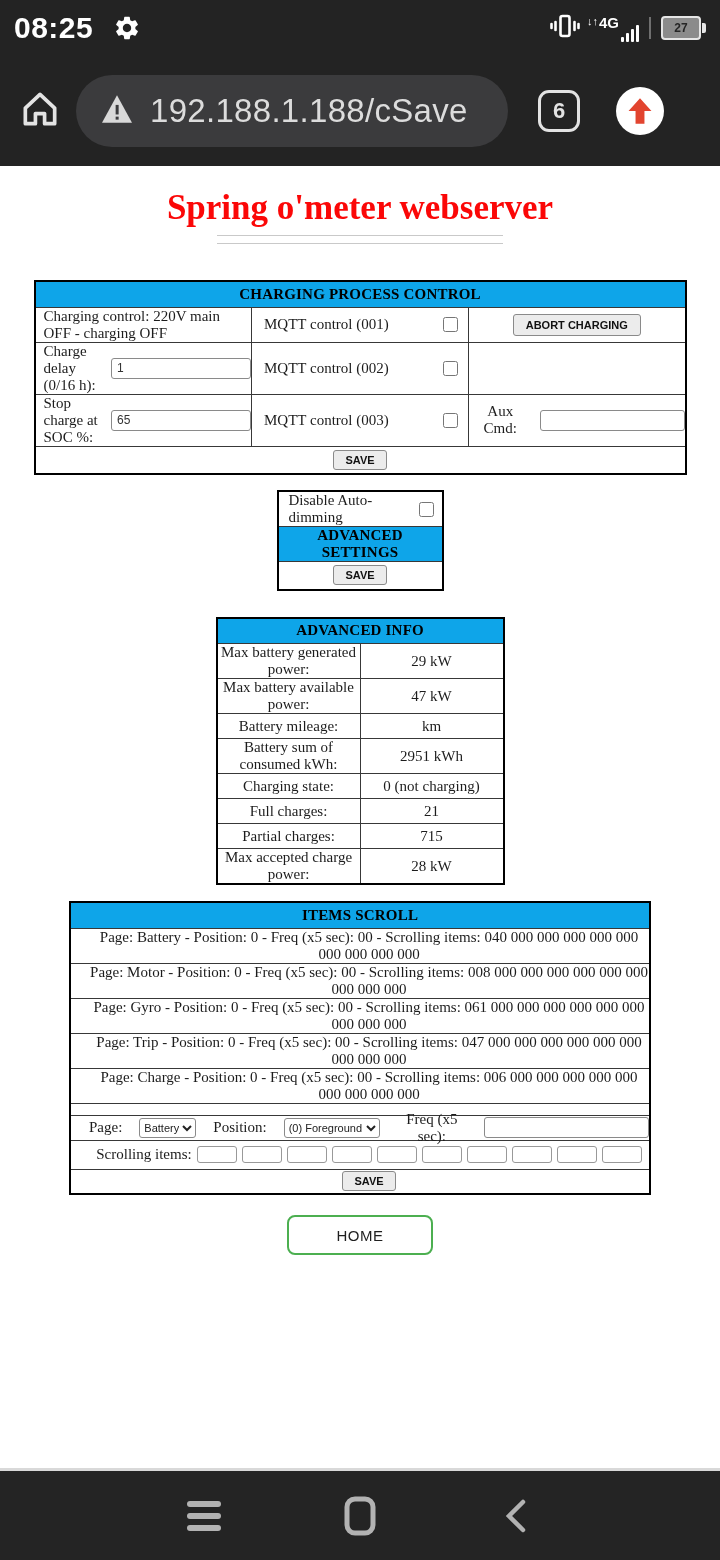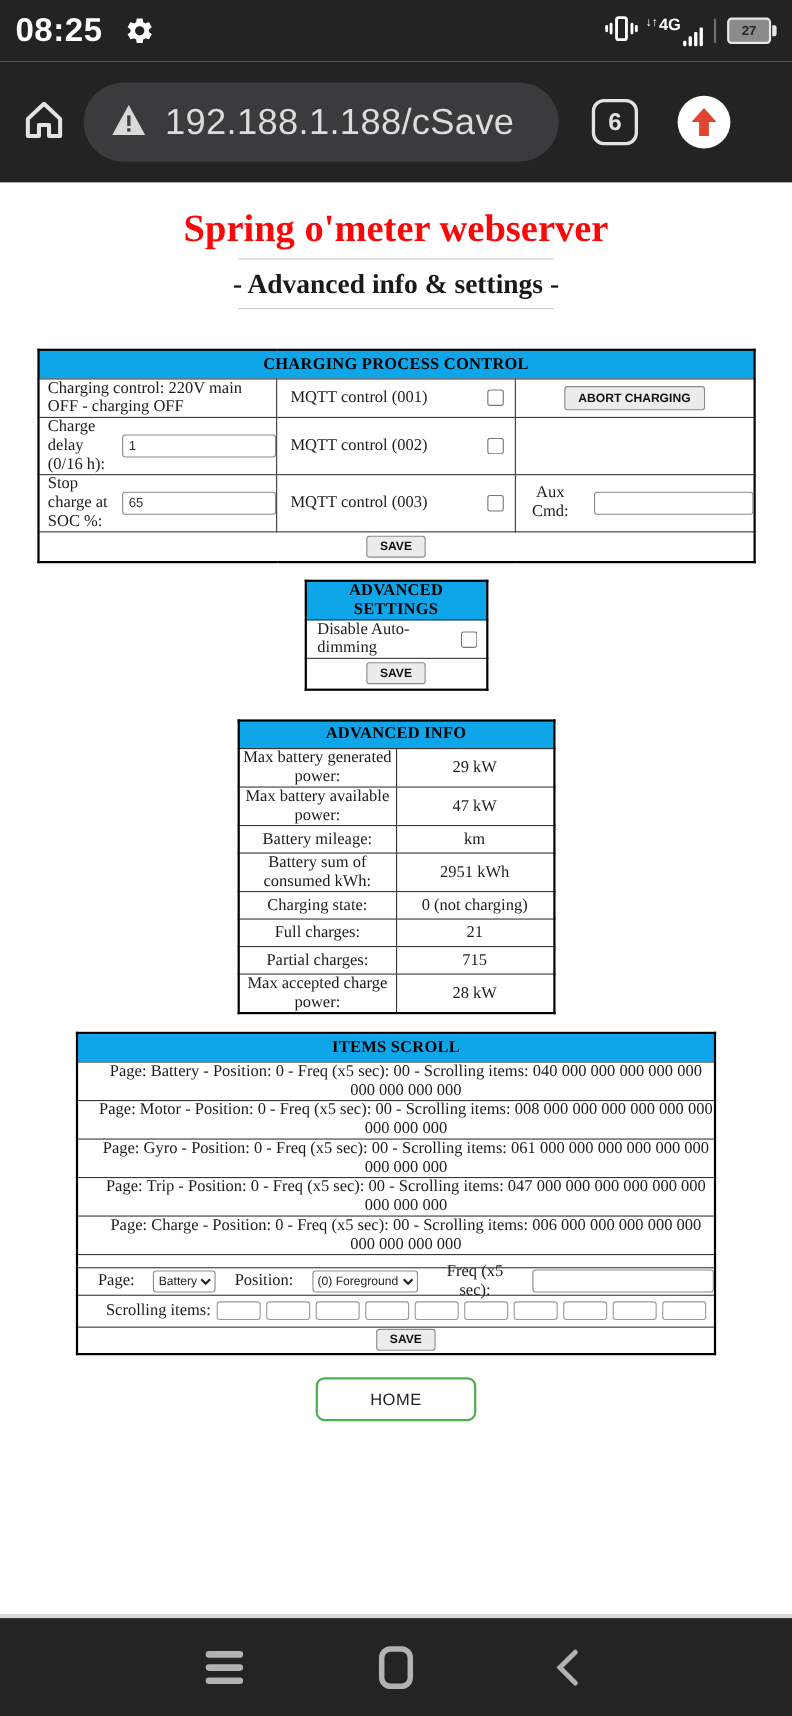--- a/index.html
+++ b/index.html
@@ -143,21 +143,20 @@
     <svg width="26" height="28" viewBox="0 0 20 22">
       <path d="M10 1 L19 11 H13.5 V21 H6.5 V11 H1 Z" fill="#e2442f"></path>
     </svg>
   </span>
 </div>
 
 <div class="page">
 
   <div class="page-title">Spring o'meter webserver</div>
   <hr class="rule">
-  <div class="page-subtitle">- Advanced info &amp; settings -</div>
   <hr class="rule">
 
   <table class="tbl charging">
     <tbody>
         <tr>
           <th colspan="3">CHARGING PROCESS CONTROL</th>
         </tr>
     <tr>
       <td class="c1">Charging control: 220V main OFF - charging OFF</td>
       <td class="c2">
@@ -205,29 +204,29 @@
     </tr>
     <tr>
           <td colspan="3" class="save-row"><button class="btn save-btn">SAVE</button></td>
         </tr>
   </tbody>
     </table>
 
   <table class="tbl adv-settings">
     <tbody>
         <tr>
-          <th>ADVANCED SETTINGS</th>
-        </tr>
-    <tr>
           <td>
             <span class="dim-cell">
       <span>Disable Auto-dimming</span>
       <input type="checkbox" class="cb" style="">
     </span>
           </td>
+        </tr>
+    <tr>
+          <th>ADVANCED SETTINGS</th>
         </tr>
     <tr>
           <td class="save-row"><button class="btn save-btn">SAVE</button></td>
         </tr>
   </tbody>
     </table>
 
   <table class="tbl adv-info">
     <thead>
         <tr>

